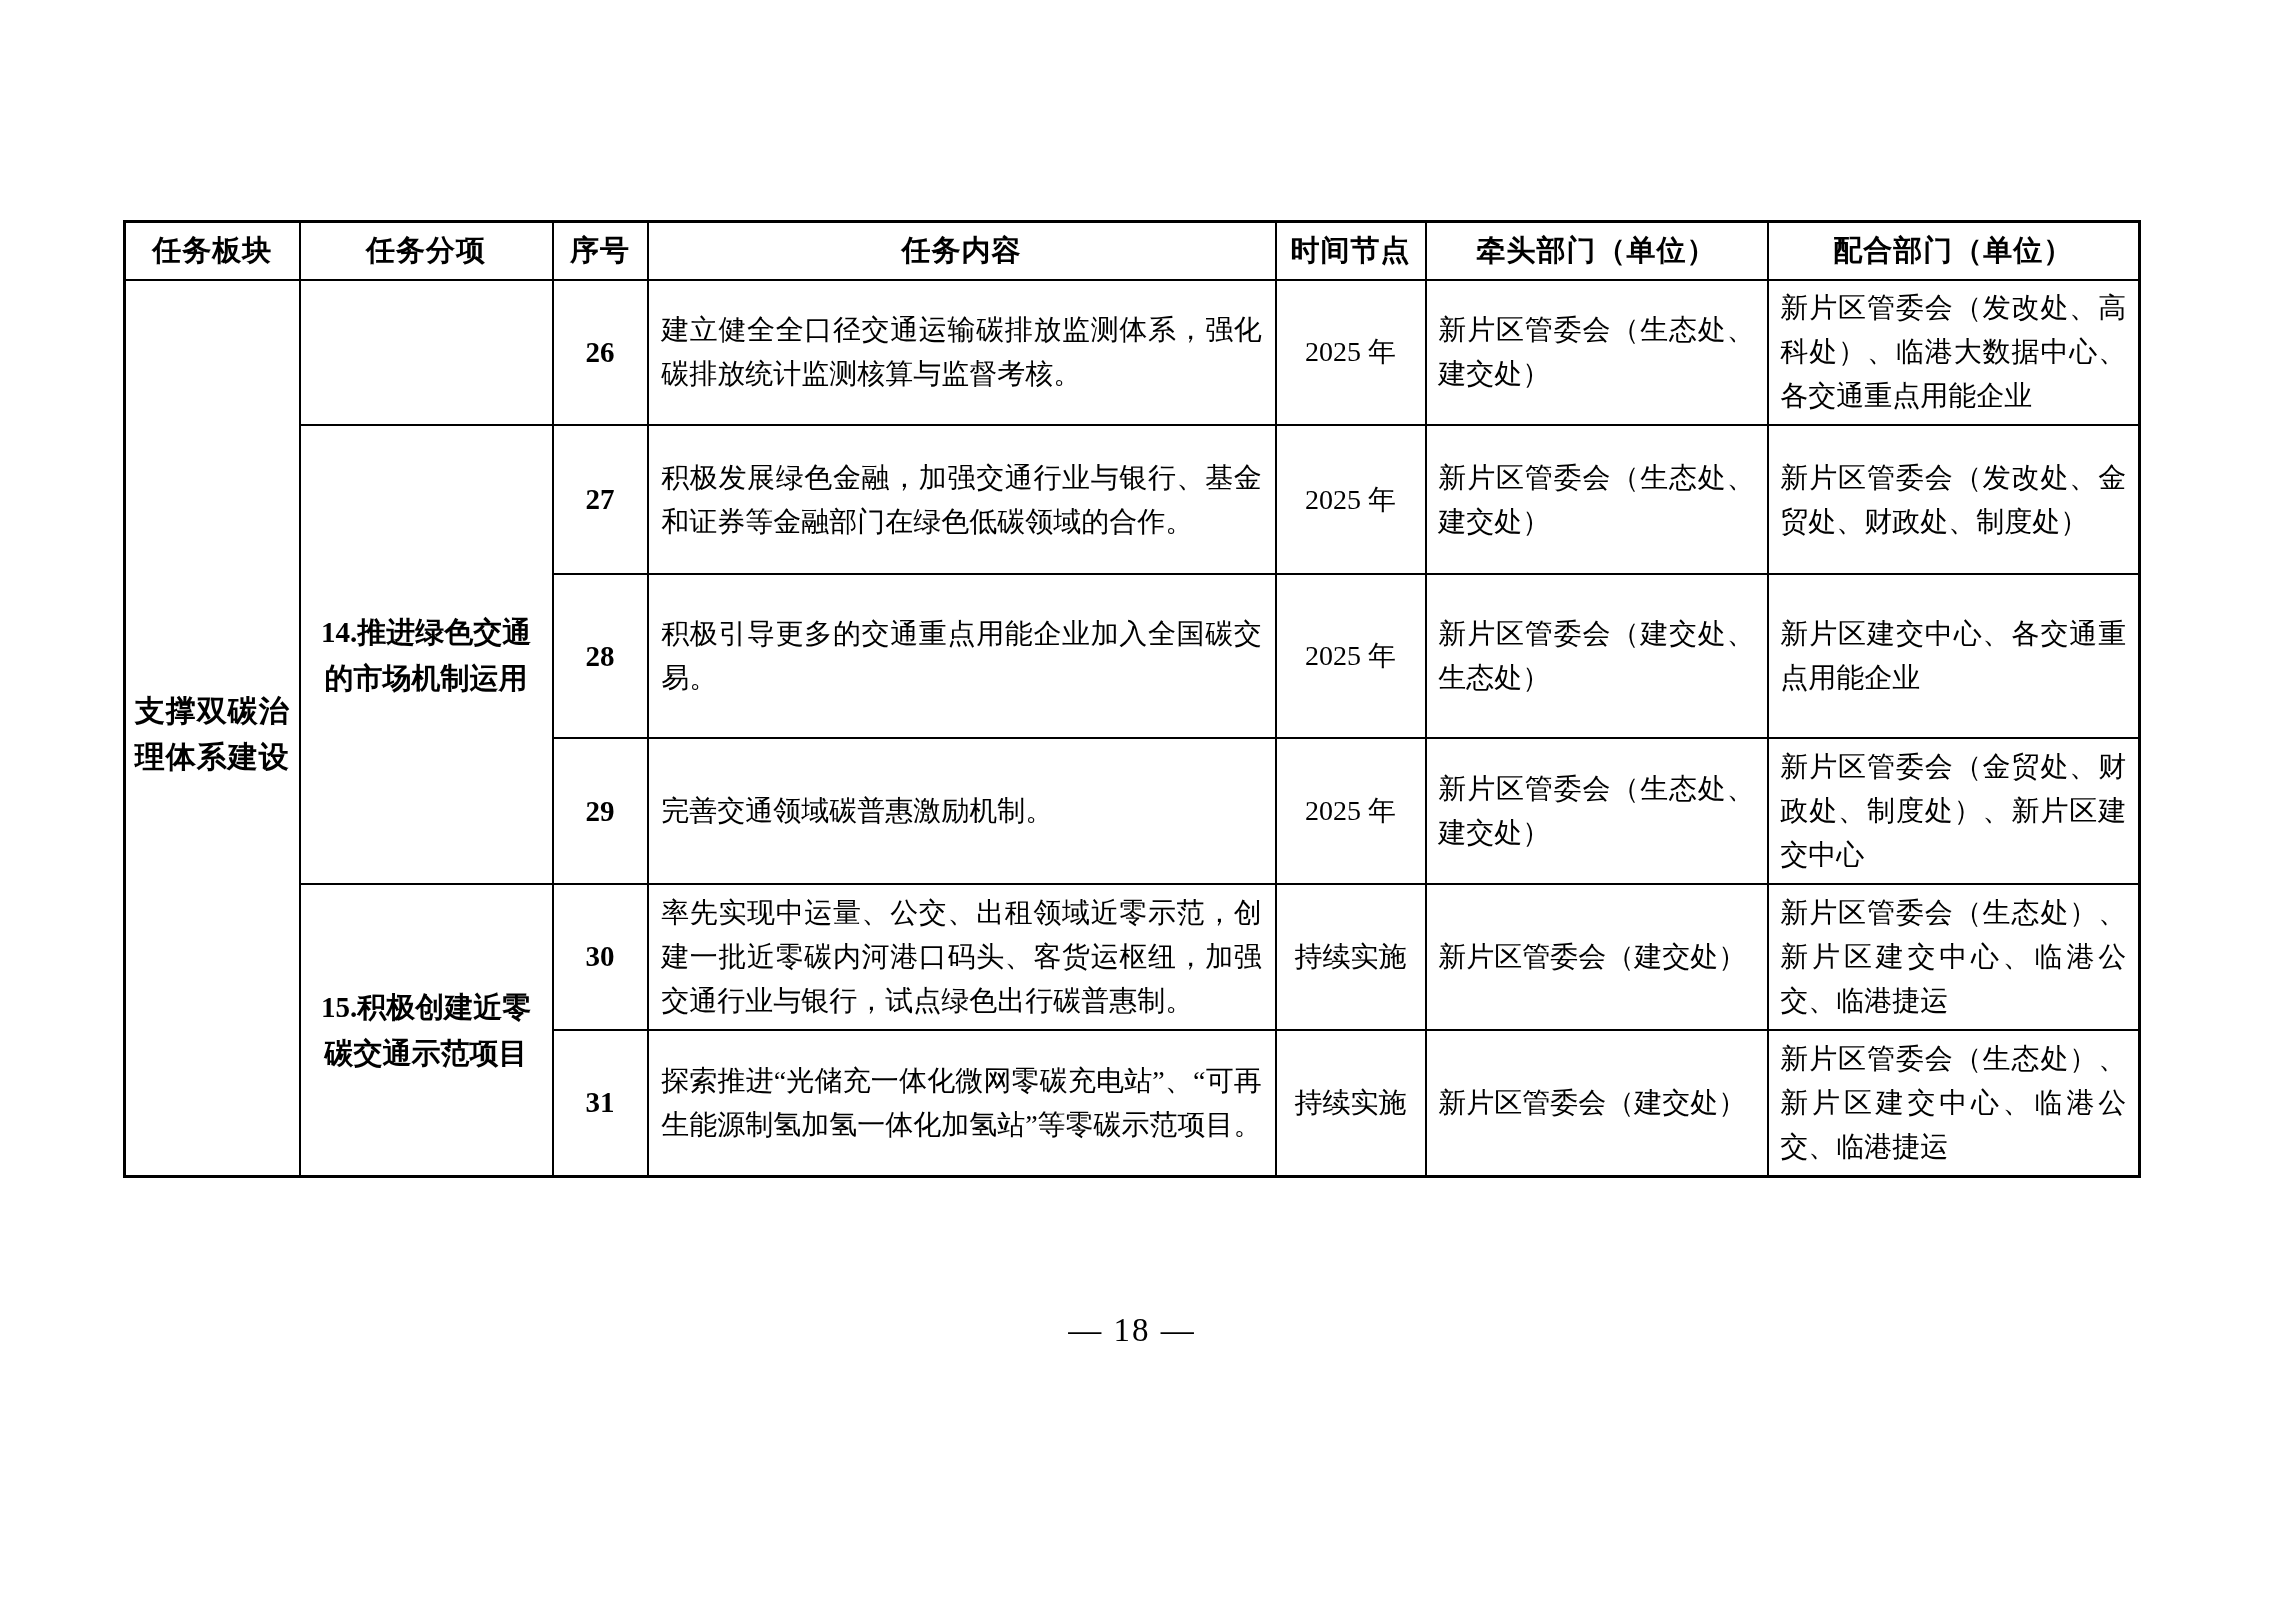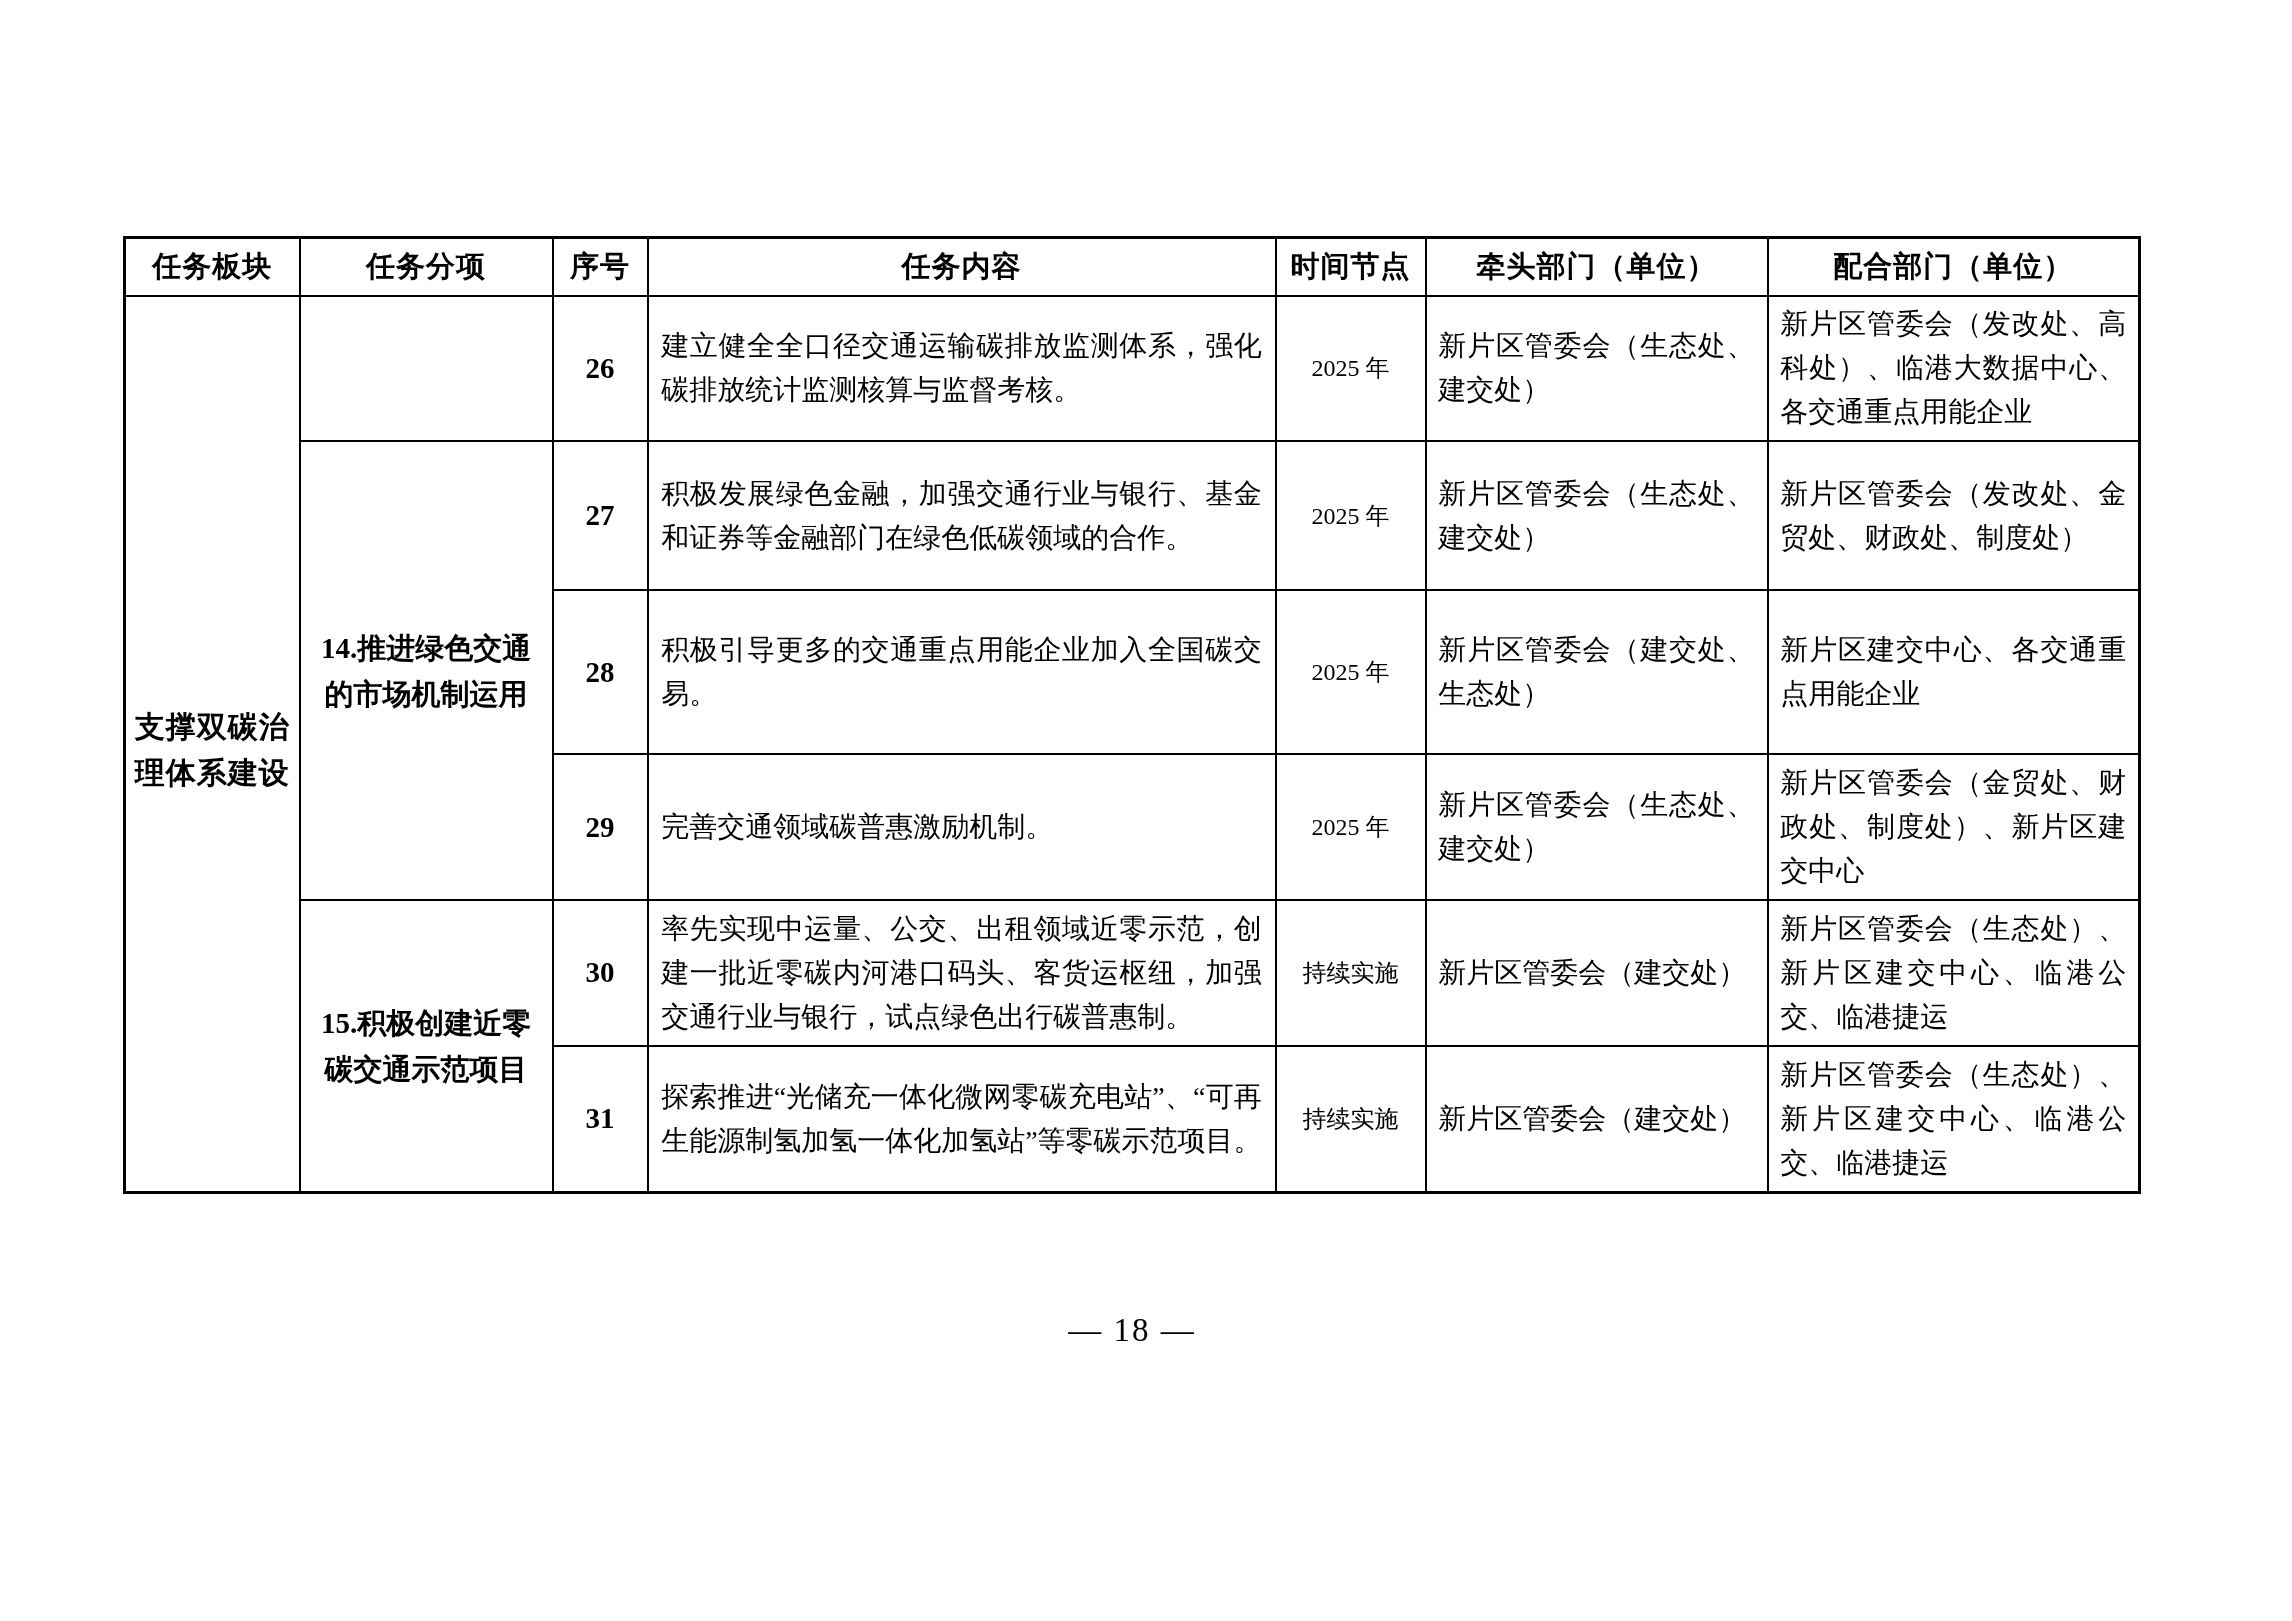--- a/index.html
+++ b/index.html
@@ -2,39 +2,39 @@
 <html lang="zh"><head>
 <meta charset="utf-8">
 <style>
   html,body{margin:0;padding:0;}
   body{
     width:2293px;height:1621px;background:#ffffff;position:relative;
     font-family:"Liberation Serif","DejaVu Serif",serif;color:#000;
     -webkit-font-smoothing:antialiased;
   }
   .page{position:absolute;inset:0;}
-  .table-wrap{position:absolute;left:123px;top:236px;}
+  .table-wrap{position:absolute;left:123px;top:220px;}
   table.doc{
     border-collapse:collapse;table-layout:fixed;width:2018px;
     border:3.9px solid #000;
   }
   table.doc th, table.doc td{
     border:2px solid #000;overflow:hidden;
     vertical-align:middle;
   }
   thead th{
     border-bottom:2.9px solid #000;
     font-size:29px;font-weight:bold;text-align:center;
     letter-spacing:1px;
   }
   td.cell-no{font-weight:bold;text-align:center;font-size:29px;font-family:"Liberation Serif",serif;}
   td.cell-content{
     text-align:justify;padding:5.9px 12.7px;font-size:28px;line-height:44px;
   }
-  td.cell-time{text-align:center;font-size:24px;}
+  td.cell-time{text-align:center;font-size:28px;}
   td.cell-lead, td.cell-coop{
     text-align:justify;padding:5.9px 11.8px;font-size:28px;line-height:44px;
   }
   td.cell-module{
     font-weight:bold;vertical-align:top;text-align:center;
     font-size:30px;line-height:46px;padding:13.7px 6.9px 0 6.9px;letter-spacing:1px;
   }
   td.cell-subitem{
     font-weight:bold;text-align:center;font-size:29px;line-height:46px;padding:0 10.8px;
   }

